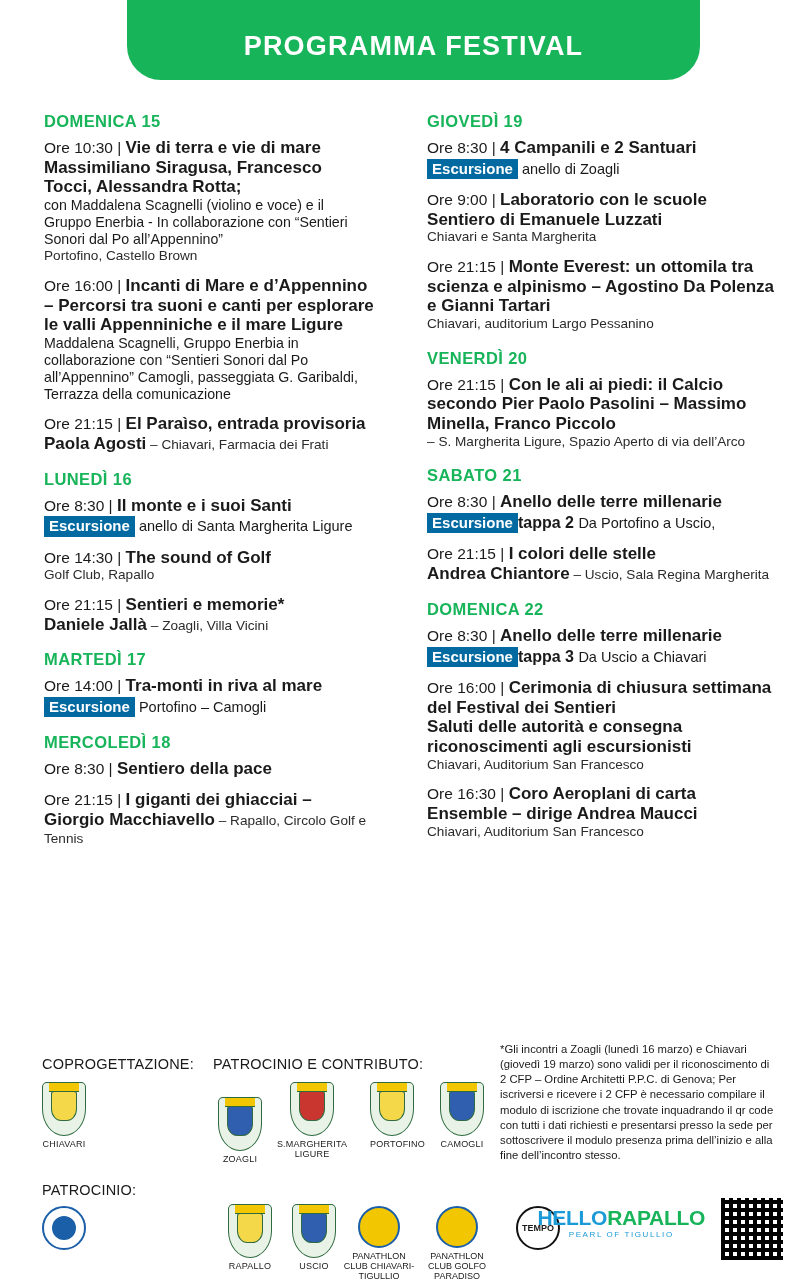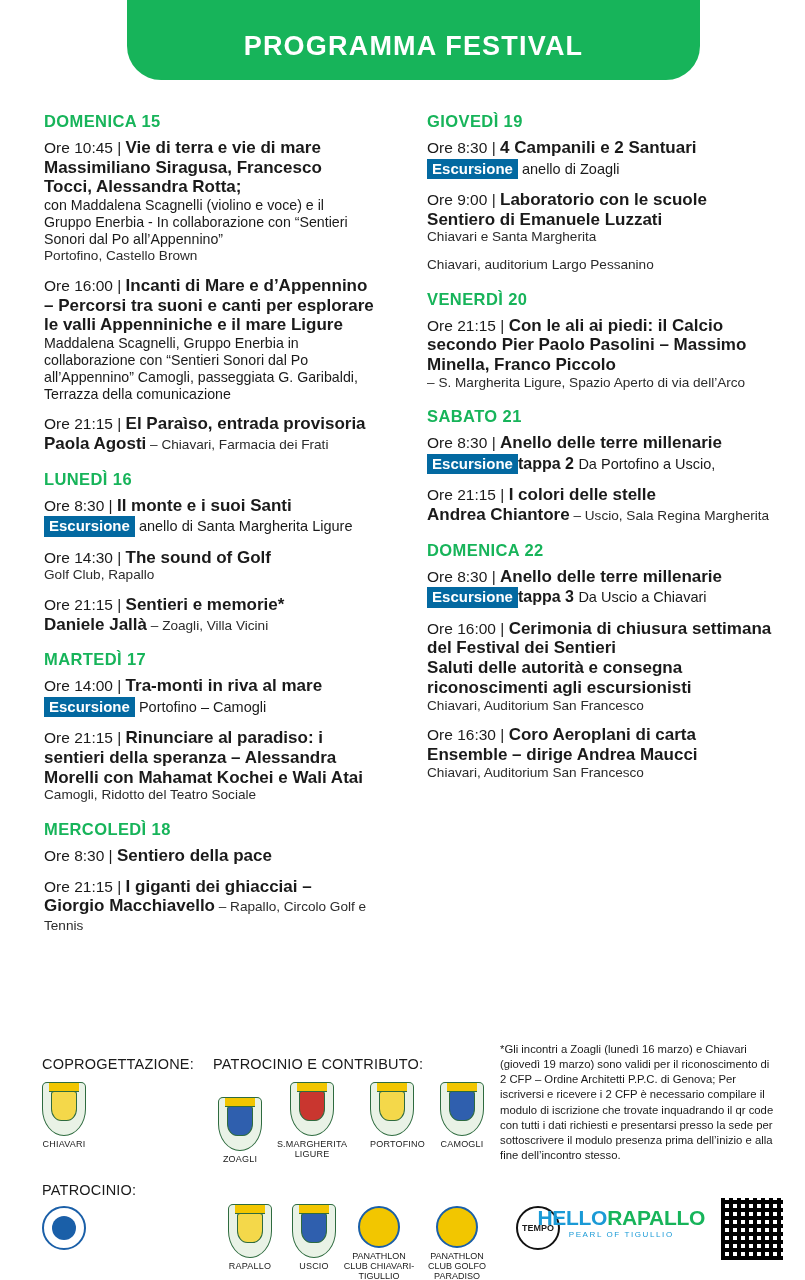--- a/index.html
+++ b/index.html
@@ -195,21 +195,21 @@
 <body>
 
 <div class="header-banner">
   <div class="header-title">PROGRAMMA FESTIVAL</div>
 </div>
 
 <div class="columns">
   <div class="col left">
       <div class="day-title">DOMENICA 15</div>
       <div class="event">
-        <div class="line"><span class="ore">Ore 10:45</span><span class="sep"> | </span><span class="ttl">Vie di terra e vie di mare</span><br><span class="sub-bold">Massimiliano Siragusa, Francesco Tocci, Alessandra Rotta;</span></div>
+        <div class="line"><span class="ore">Ore 10:30</span><span class="sep"> | </span><span class="ttl">Vie di terra e vie di mare</span><br><span class="sub-bold">Massimiliano Siragusa, Francesco Tocci, Alessandra Rotta;</span></div>
         <div class="plain">con Maddalena Scagnelli (violino e voce) e il Gruppo Enerbia - In collaborazione con “Sentieri Sonori dal Po all’Appennino”</div>
         <div class="venue">Portofino, Castello Brown</div>
       </div>
       <div class="event">
         <div class="line"><span class="ore">Ore 16:00</span><span class="sep"> | </span><span class="ttl">Incanti di Mare e d’Appennino – Percorsi tra suoni e canti per esplorare le valli Appenniniche e il mare Ligure</span></div>
         <div class="plain">Maddalena Scagnelli, Gruppo Enerbia in collaborazione con “Sentieri Sonori dal Po all’Appennino” Camogli, passeggiata G. Garibaldi, Terrazza della comunicazione</div>
       </div>
       <div class="event">
         <div class="line"><span class="ore">Ore 21:15</span><span class="sep"> | </span><span class="ttl">El Paraìso, entrada provisoria</span><br><span class="sub-bold">Paola Agosti</span><span class="venue"> – Chiavari, Farmacia dei Frati</span></div>
       </div>
@@ -222,44 +222,41 @@
         <div class="line"><span class="ore">Ore 14:30</span><span class="sep"> | </span><span class="ttl">The sound of Golf</span></div>
         <div class="venue">Golf Club, Rapallo</div>
       </div>
       <div class="event">
         <div class="line"><span class="ore">Ore 21:15</span><span class="sep"> | </span><span class="ttl">Sentieri e memorie*</span><br><span class="sub-bold">Daniele Jallà</span><span class="venue"> – Zoagli, Villa Vicini</span></div>
       </div>
       <div class="day-title">MARTEDÌ 17</div>
       <div class="event">
         <div class="line"><span class="ore">Ore 14:00</span><span class="sep"> | </span><span class="ttl">Tra-monti in riva al mare</span></div>
         <div class="badge-row"><span class="badge">Escursione</span><span class="badge-note"> Portofino – Camogli</span></div>
-      </div>
-      <div class="event">
-        <div class="line"><span class="ore">Ore 21:15</span><span class="sep"> | </span><span class="ttl">Rinunciare al paradiso: i sentieri della speranza – Alessandra Morelli con Mahamat Kochei e Wali Atai</span></div>
-        <div class="venue">Camogli, Ridotto del Teatro Sociale</div>
       </div>
       <div class="day-title">MERCOLEDÌ 18</div>
       <div class="event">
         <div class="line"><span class="ore">Ore 8:30</span><span class="sep"> | </span><span class="ttl">Sentiero della pace</span></div>
       </div>
       <div class="event">
         <div class="line"><span class="ore">Ore 21:15</span><span class="sep"> | </span><span class="ttl">I giganti dei ghiacciai – Giorgio Macchiavello</span><span class="venue"> – Rapallo, Circolo Golf e Tennis</span></div>
       </div>
     </div>
   <div class="col right">
       <div class="day-title">GIOVEDÌ 19</div>
       <div class="event">
         <div class="line"><span class="ore">Ore 8:30</span><span class="sep"> | </span><span class="ttl">4 Campanili e 2 Santuari</span></div>
         <div class="badge-row"><span class="badge">Escursione</span><span class="badge-note"> anello di Zoagli</span></div>
       </div>
       <div class="event">
         <div class="line"><span class="ore">Ore 9:00</span><span class="sep"> | </span><span class="ttl">Laboratorio con le scuole Sentiero di Emanuele Luzzati</span></div>
         <div class="venue"> Chiavari e Santa Margherita</div>
       </div>
       <div class="event">
+        <div class="line"><span class="ore">Ore 21:15</span><span class="sep"> | </span><span class="ttl">Monte Everest: un ottomila tra scienza e alpinismo – Agostino Da Polenza e Gianni Tartari</span></div>
         <div class="venue">Chiavari, auditorium Largo Pessanino</div>
       </div>
       <div class="day-title">VENERDÌ 20</div>
       <div class="event">
         <div class="line"><span class="ore">Ore 21:15</span><span class="sep"> | </span><span class="ttl">Con le ali ai piedi: il Calcio secondo Pier Paolo Pasolini – Massimo Minella, Franco Piccolo</span></div>
         <div class="venue"> – S. Margherita Ligure, Spazio Aperto di via dell’Arco</div>
       </div>
       <div class="day-title">SABATO 21</div>
       <div class="event">
         <div class="line"><span class="ore">Ore 8:30</span><span class="sep"> | </span><span class="ttl">Anello delle terre millenarie</span></div>

